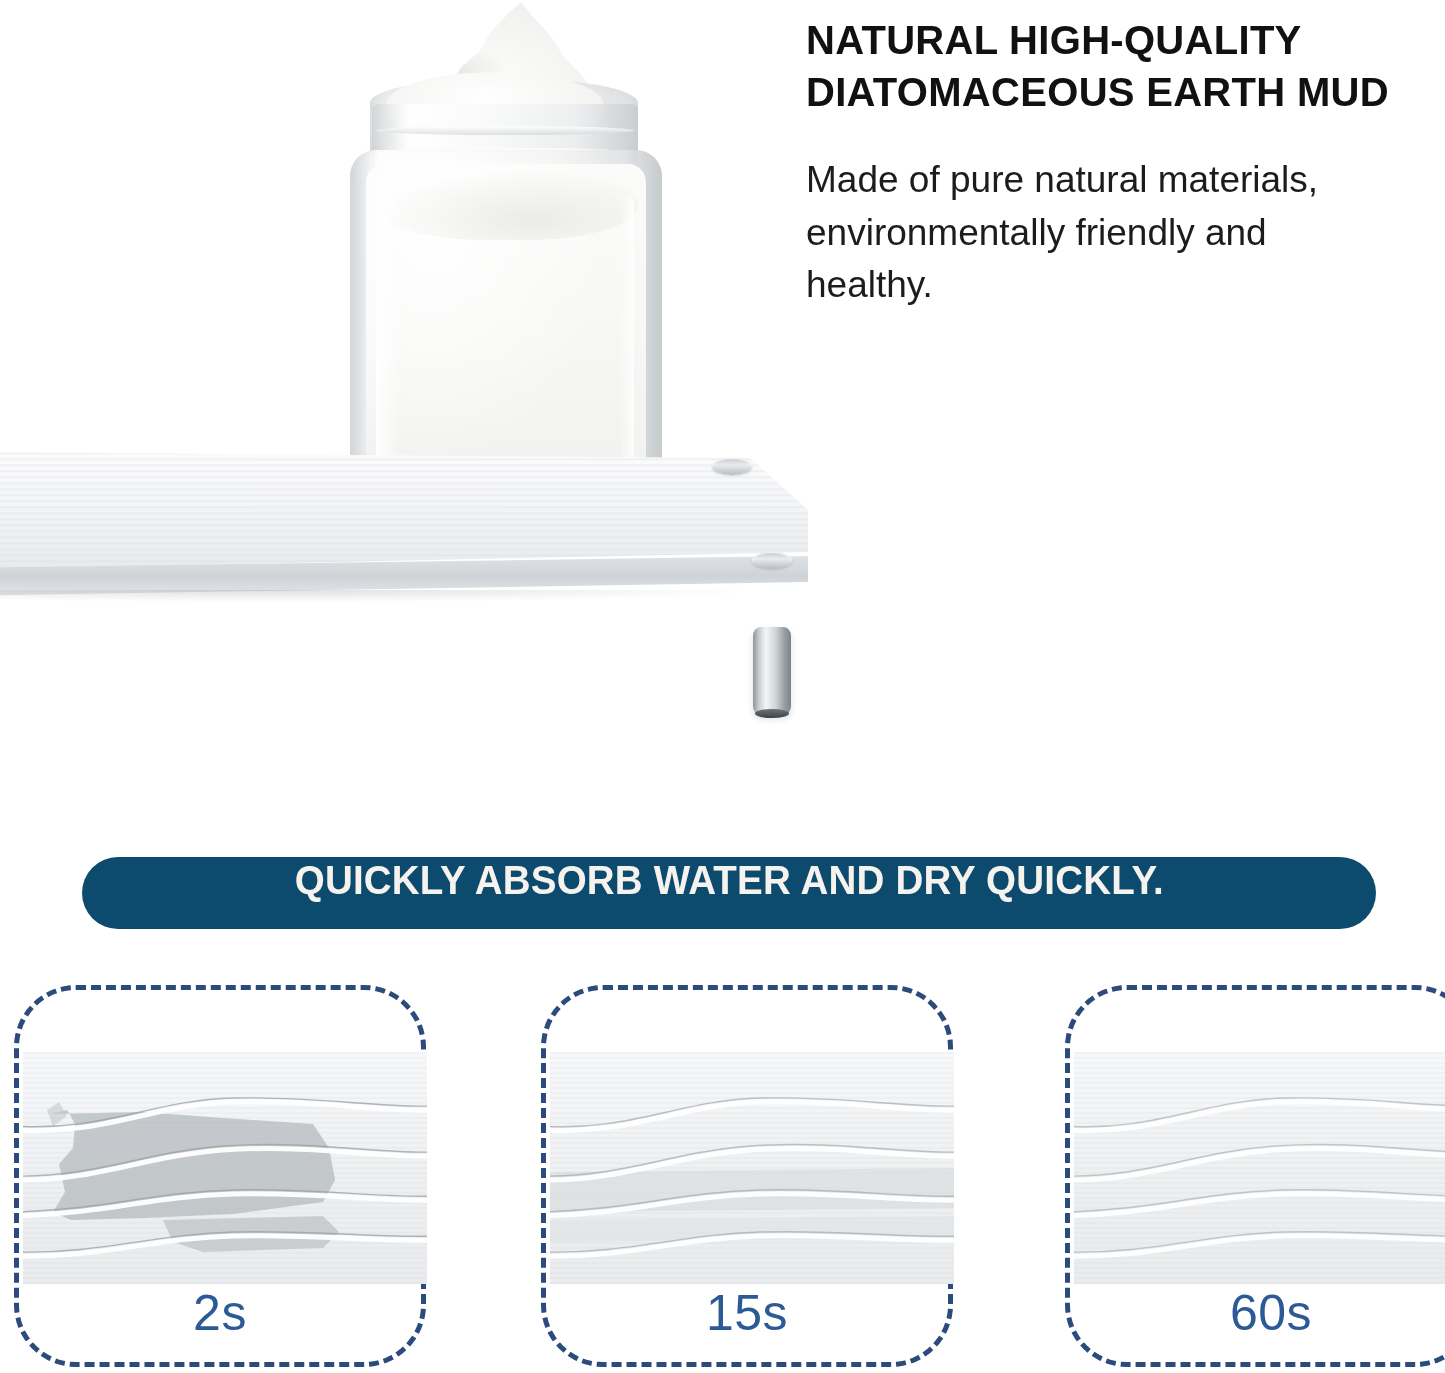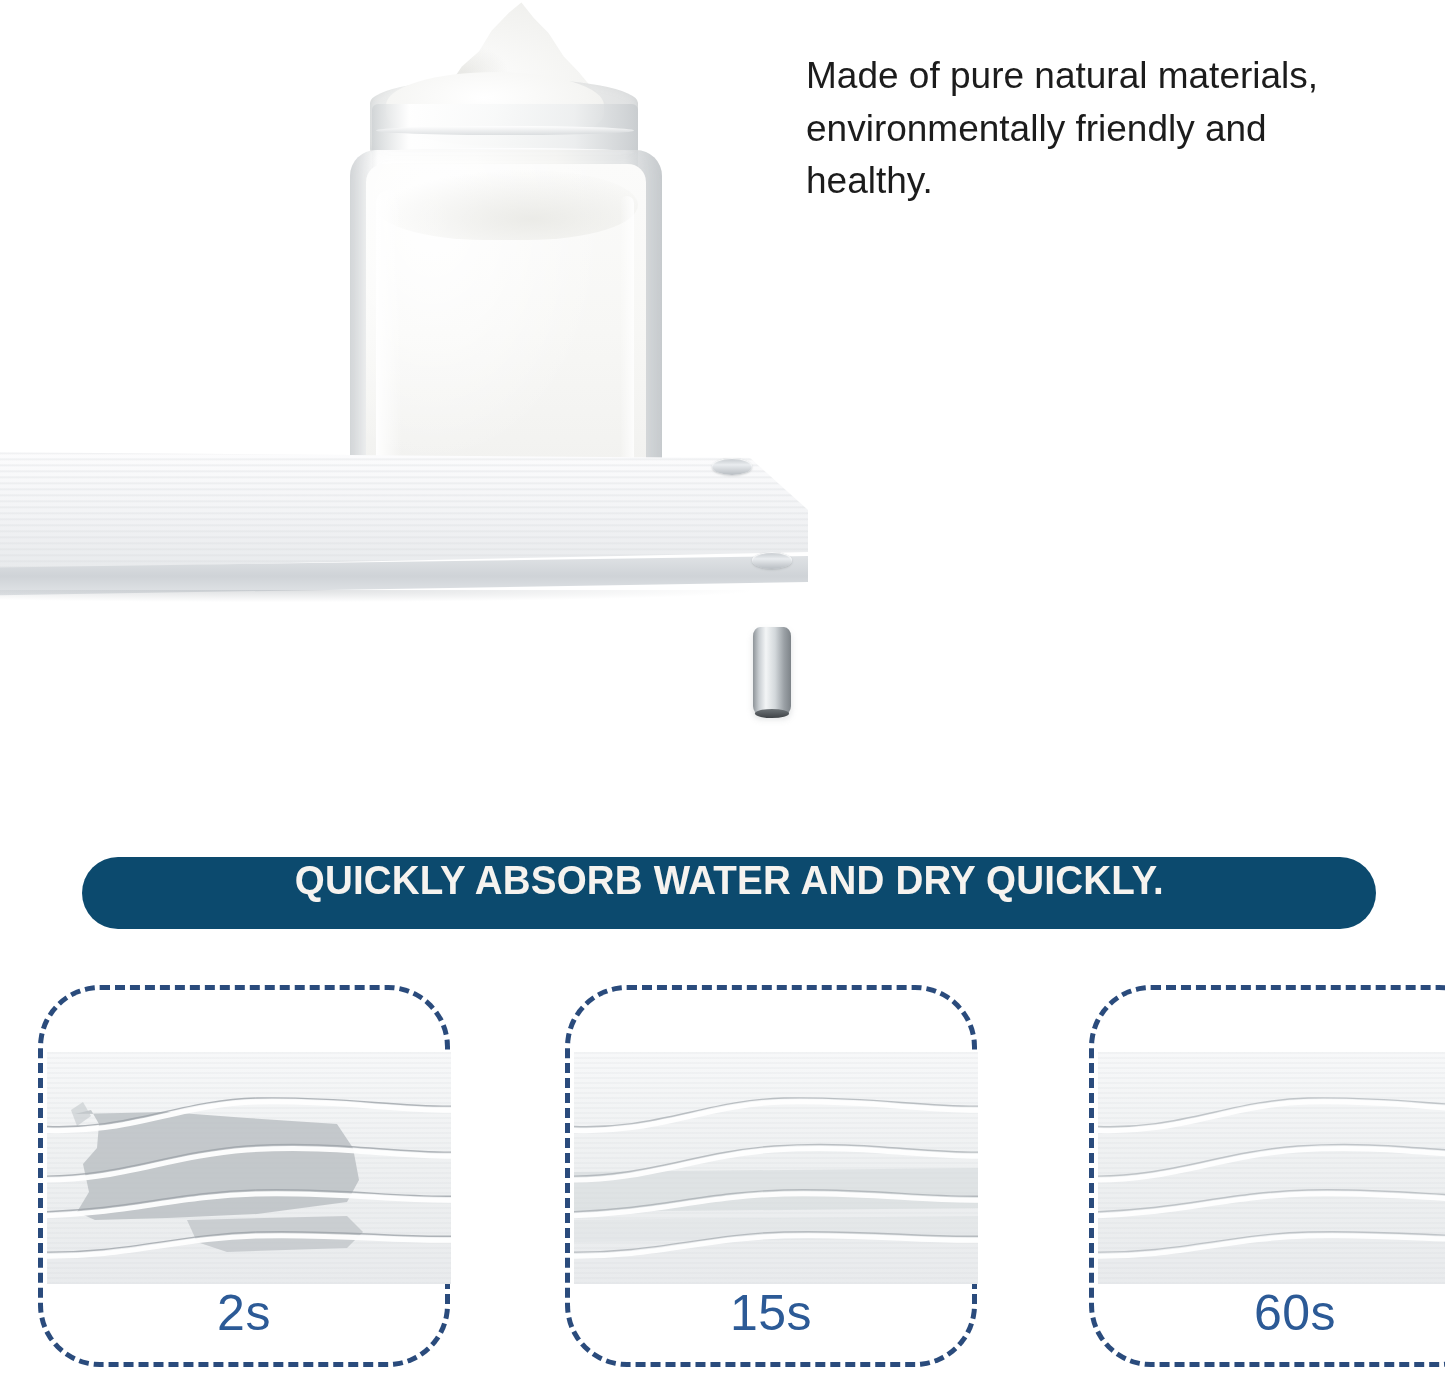--- a/index.html
+++ b/index.html
@@ -293,21 +293,20 @@
     transform: scaleX(0.94);
   }
 
   
   #stages {
     position: absolute;
     left: 0;
     top: 985px;
     width: 1162px;
     height: 388px;
-    margin-left: 24px;
   }
   .stage {
     position: absolute;
     top: 0;
     width: 412px;
     height: 382px;
     border: 5px dashed #2a4b7c;
     border-radius: 62px;
     box-sizing: border-box;
   }
@@ -371,20 +370,21 @@
       <div class="stud" id="stud-rear"></div>
       <div class="board-front"></div>
       <div class="stud" id="stud-front"></div>
       <div class="leg"></div>
       <div class="board-shadow"></div>
     </div>
 
   </div>
 
   <div id="hero-text">
+    <h1 id="hero-title">NATURAL HIGH-QUALITY DIATOMACEOUS EARTH MUD</h1>
     <p id="hero-subtitle">Made of pure natural materials, environmentally friendly and healthy.</p>
   </div>
 
 </section>
 
 <div id="banner">
   <span id="banner-text">QUICKLY ABSORB WATER AND DRY QUICKLY.</span>
 </div>
 
 <section id="stages">

